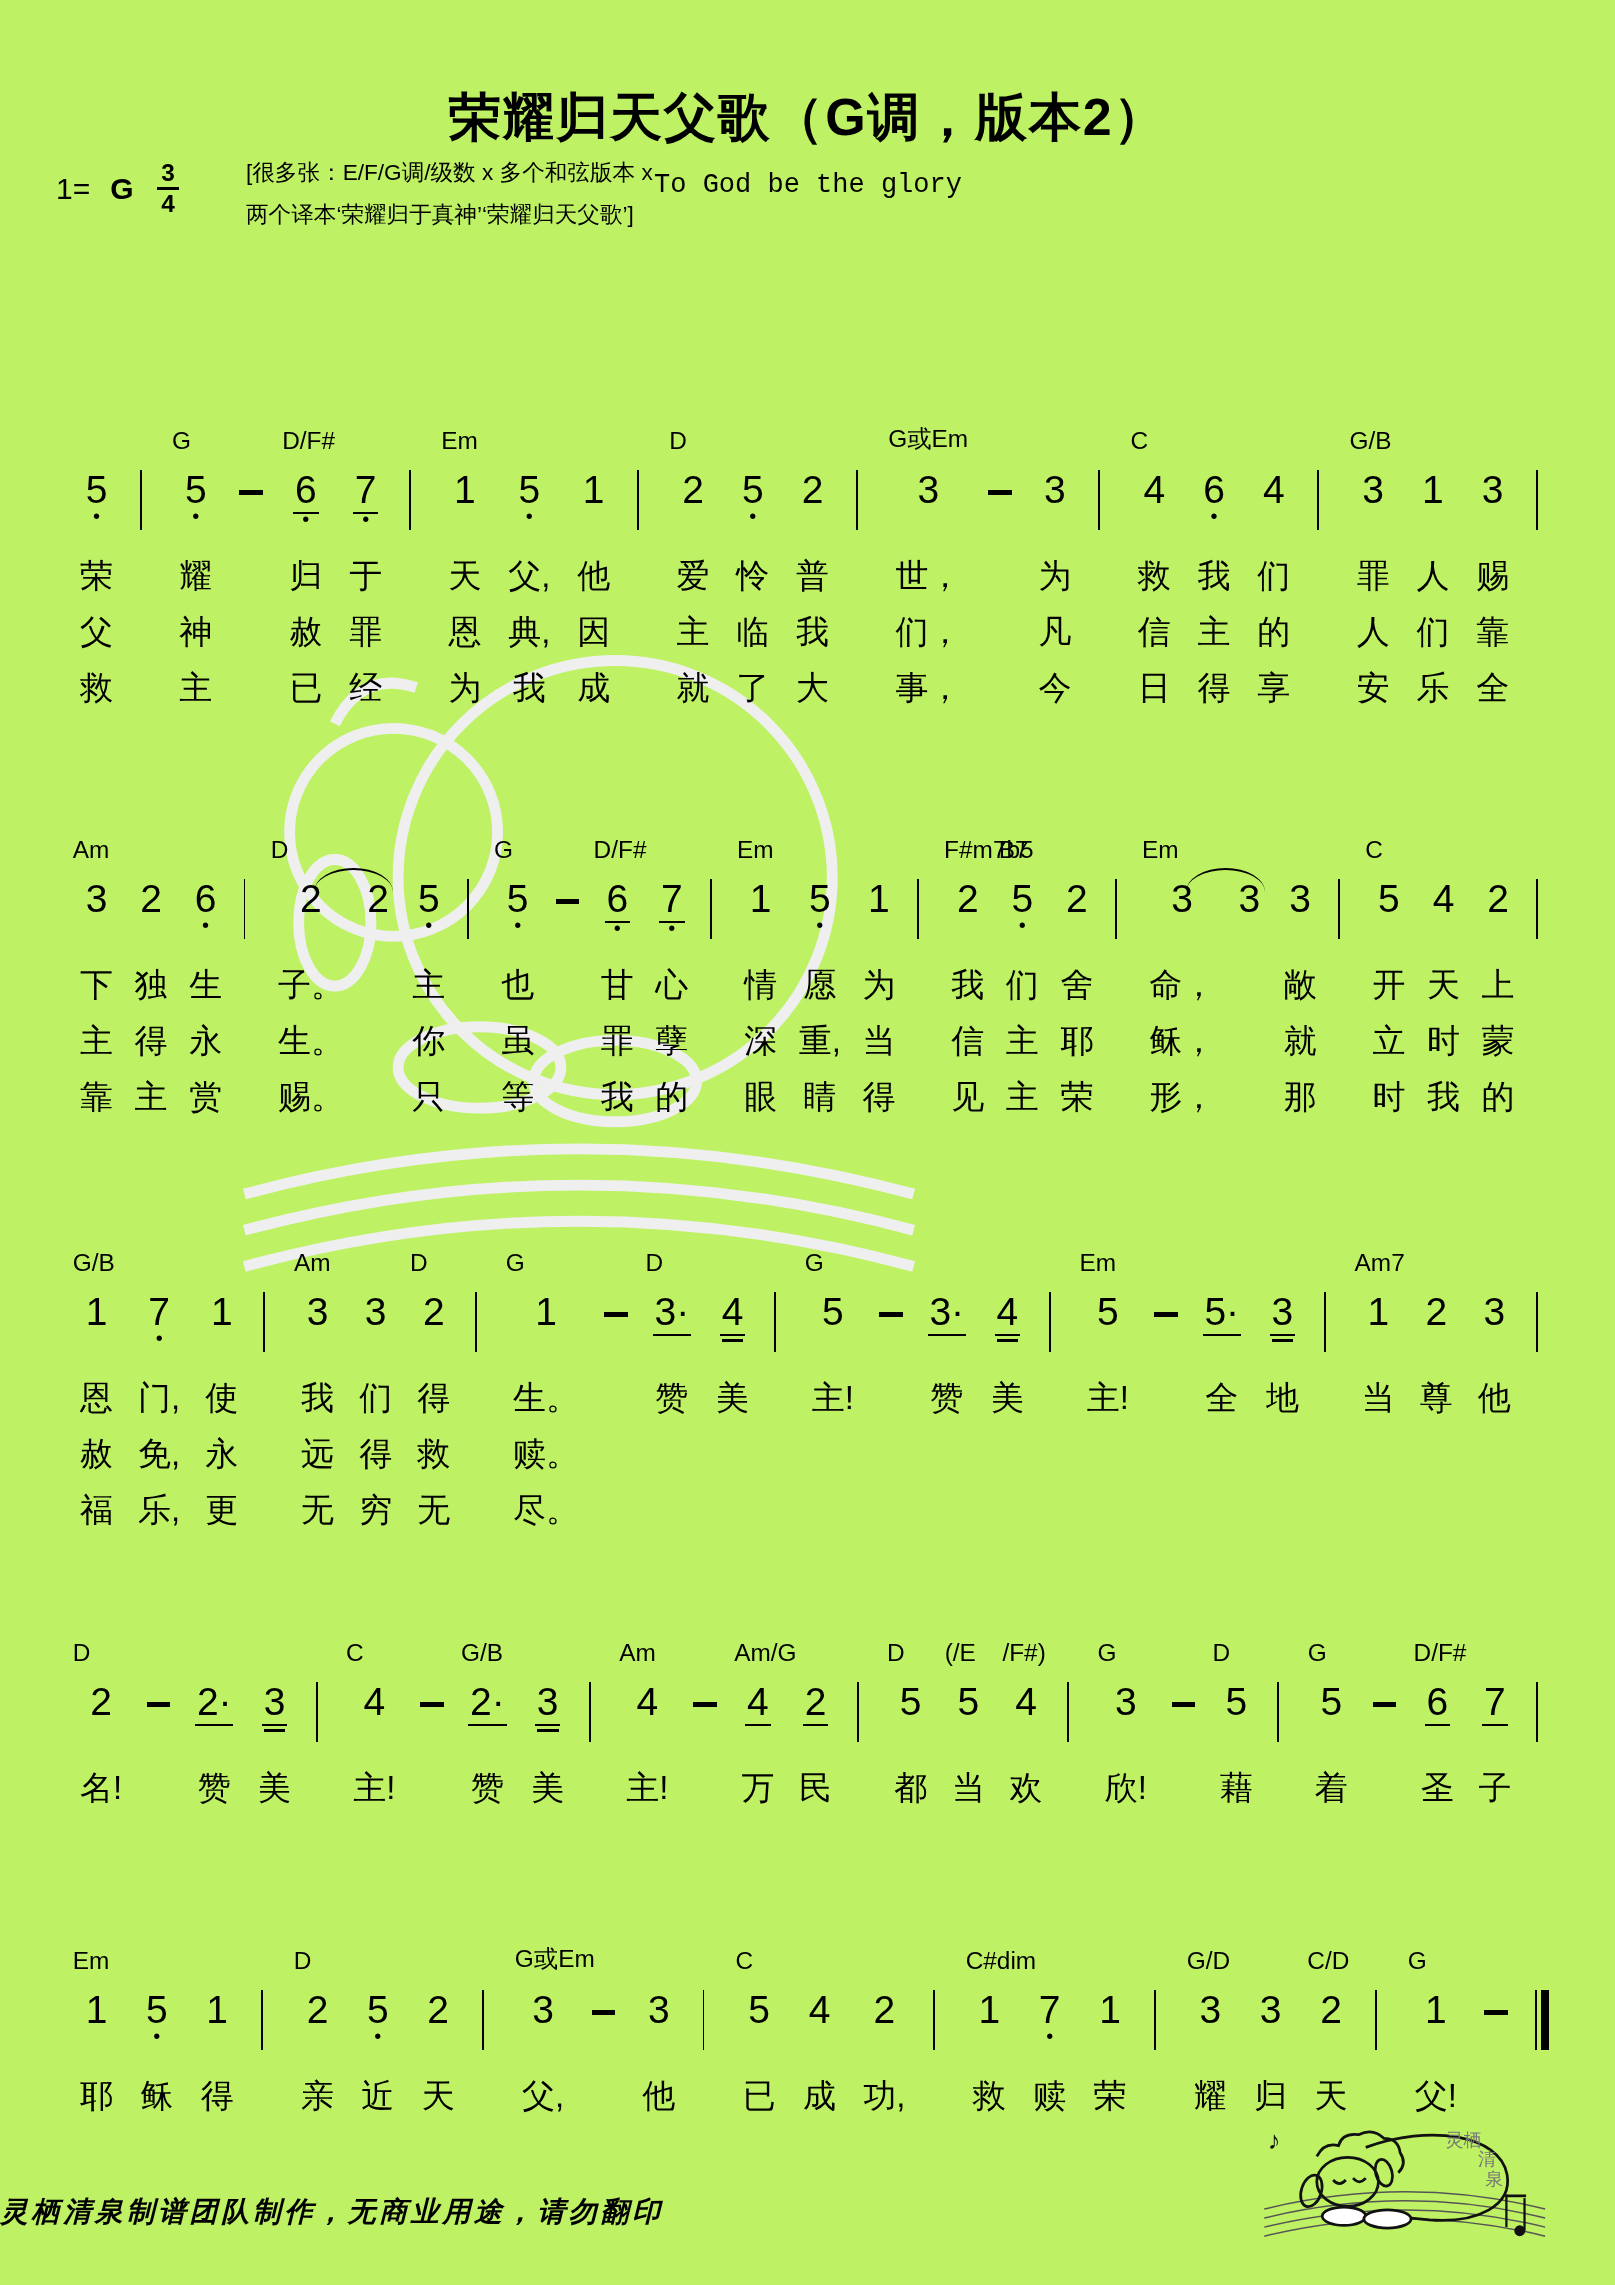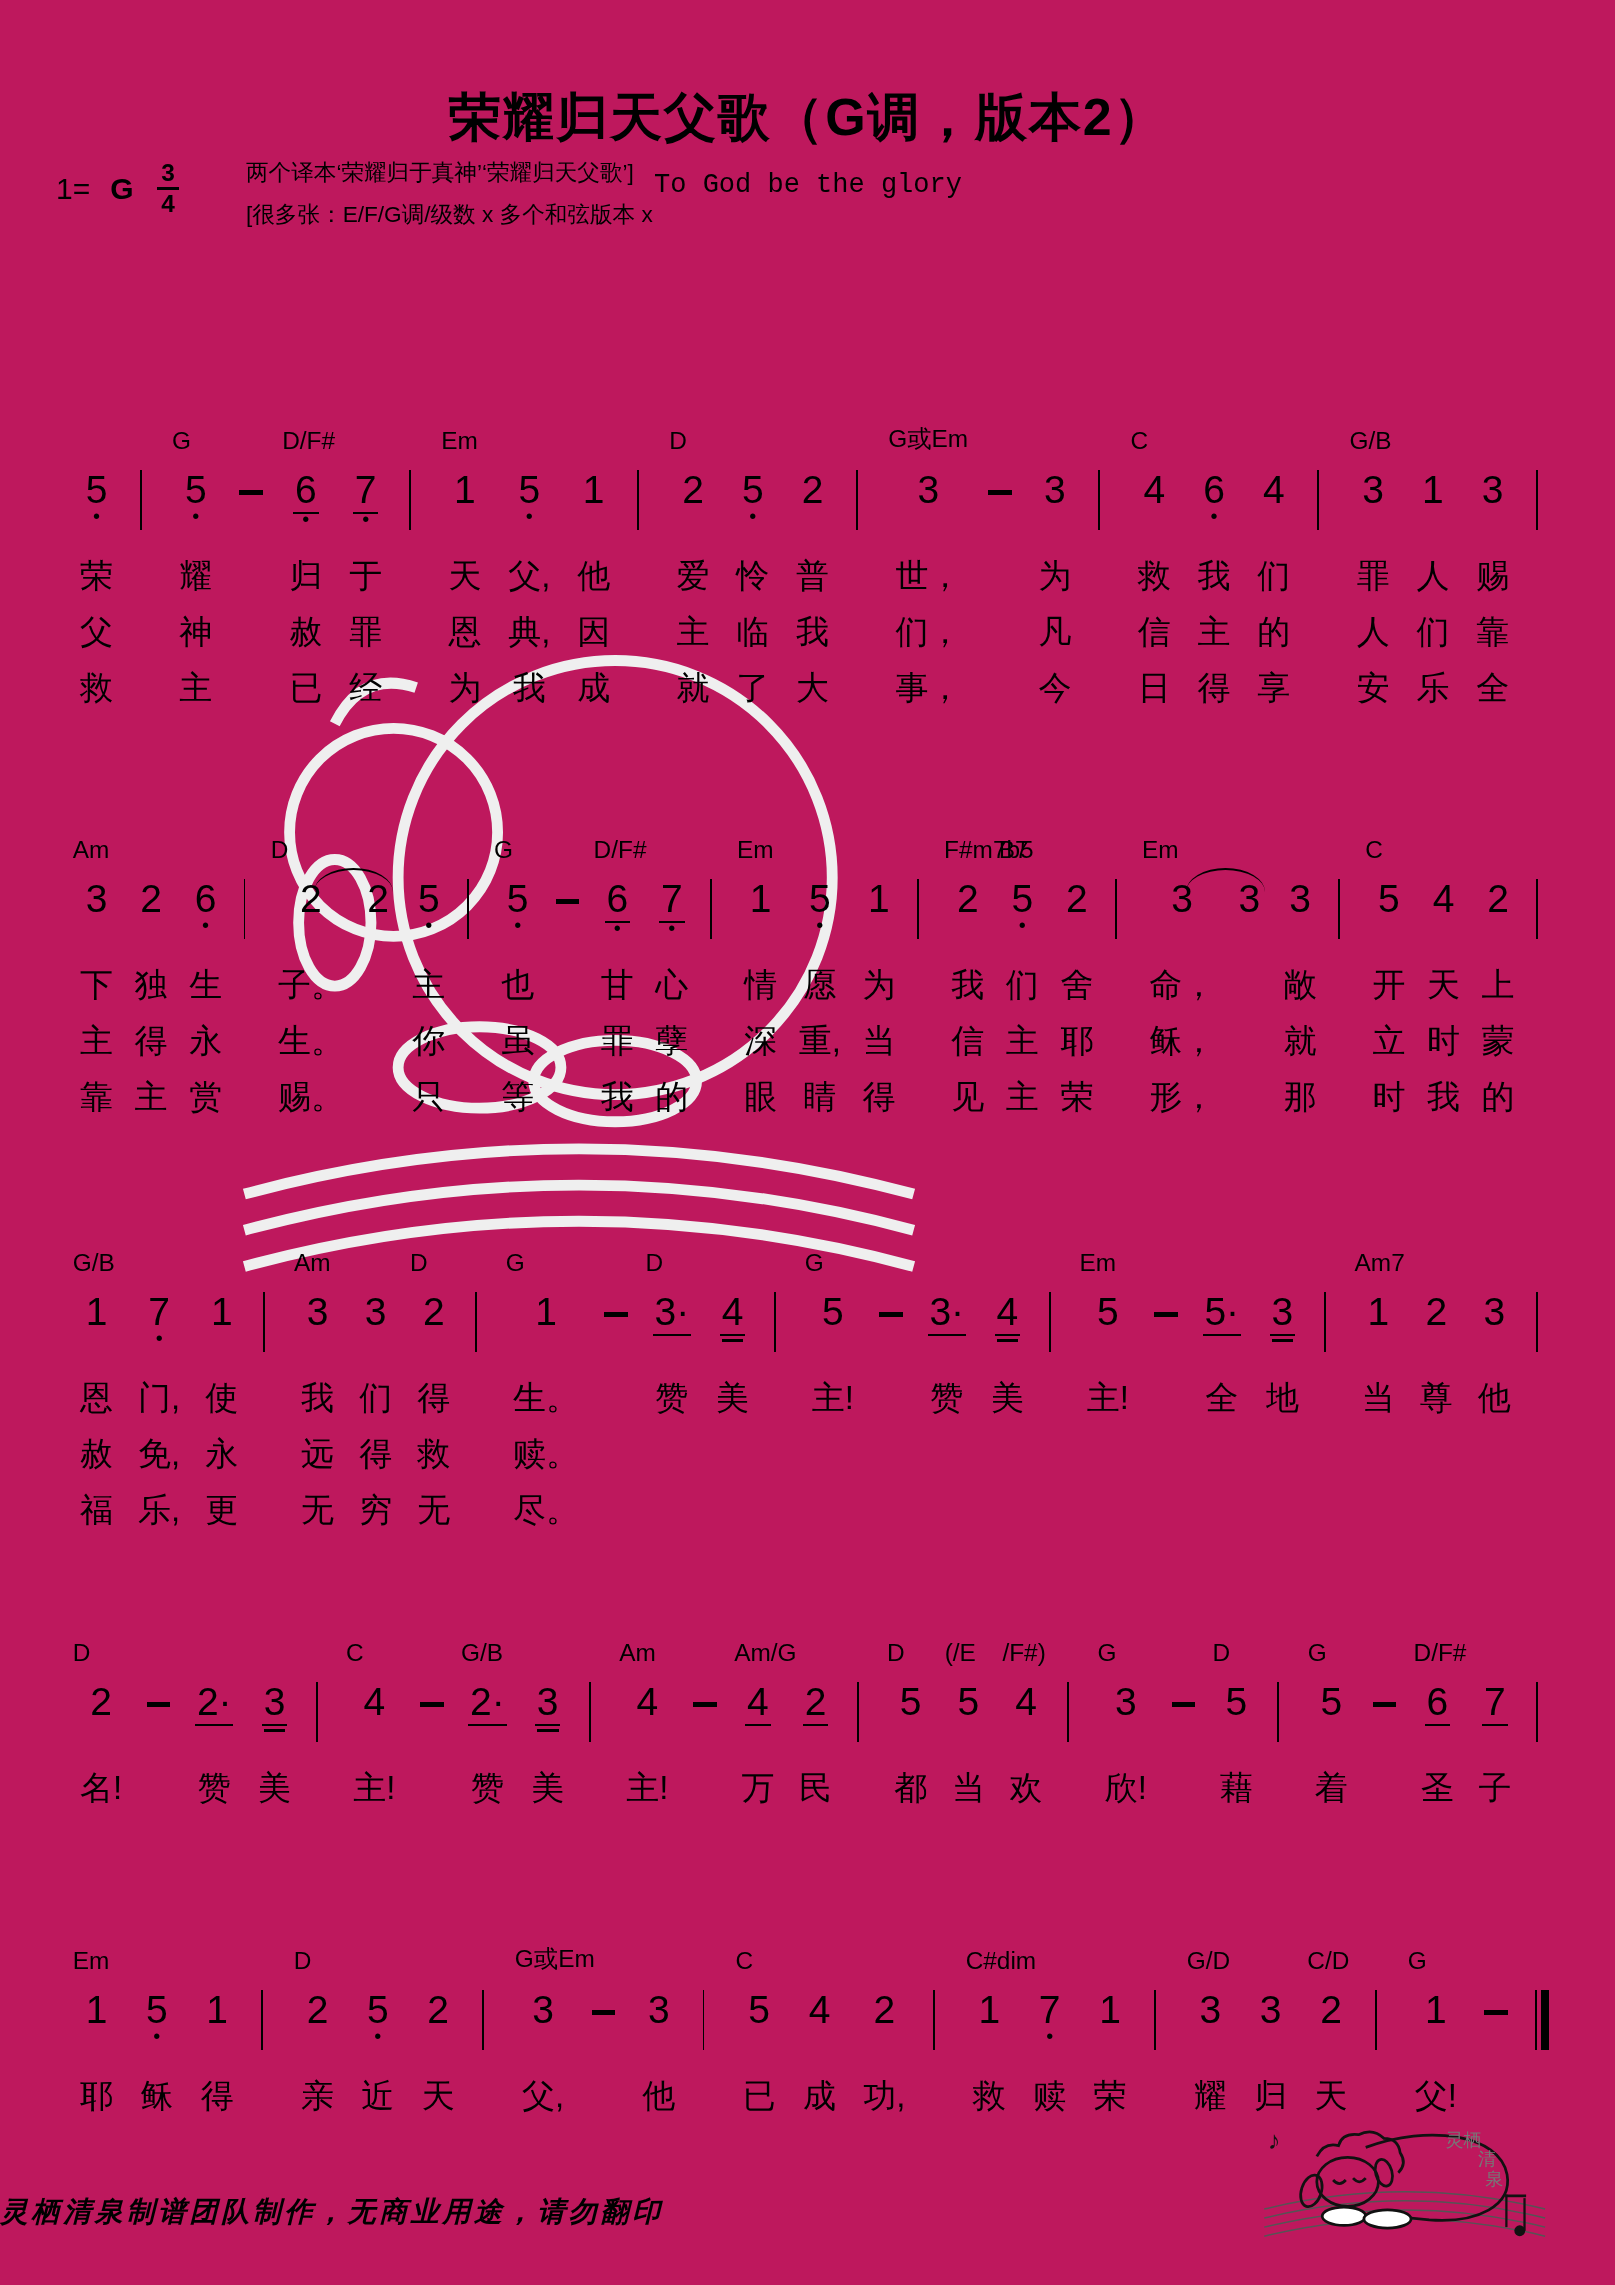--- a/index.html
+++ b/index.html
@@ -1,16 +1,16 @@
 <!DOCTYPE html>
 <html style="font-size:14.5px"><head>
 <meta charset="utf-8">
 <style>
   html,body{margin:0;padding:0;background:#ffffff;}
-  .page{position:relative;width:1616px;height:2285px;background:#be185d;overflow:hidden;
+  .page{position:relative;width:1616px;height:2285px;background:#bef264;overflow:hidden;
         font-family:"Liberation Sans",sans-serif;color:#000;}
   
   .title{position:absolute;top:83px;left:0;width:100%;text-align:center;
          font-size:52px;font-weight:900;letter-spacing:1.8px;}
   .subtitle{position:absolute;top:170px;left:0;width:100%;text-align:center;font-size:27px;font-family:Liberation Mono, monospace;}
   .credits{position:absolute;top:125px;right:86px;text-align:right;font-size:26px;line-height:42px;}
   .keyrow{position:absolute;left:56px;top:161px;display:flex;align-items:center;}
   .keyprefix{font-size:30px;}
   .keyletter{font-size:30px;margin-left:20px;font-weight:600;}
   .frac{display:inline-flex;flex-direction:column;align-items:center;margin-left:23.5px;
@@ -71,22 +71,22 @@
     <span class="keyprefix">1=</span>
     <span class="keyletter">G</span>
     <span class="frac">
       <span>3</span>
       <span class="fracbar"></span>
       <span>4</span>
     </span>
   </div>
 
   <div class="bracketnote">
+    <div>[很多张：E/F/G调/级数 x 多个和弦版本 x</div>
     <div>两个译本‘荣耀归于真神’‘荣耀归天父歌’]</div>
-    <div>[很多张：E/F/G调/级数 x 多个和弦版本 x</div>
   </div>
 
   <div id="systems">
       <div class="system" style="top: 416px;">
         <div class="col">
           <div class="chord"></div>
           <div class="note">
             <span class="num">5</span>
             <div class="odot">•</div>
           </div>

